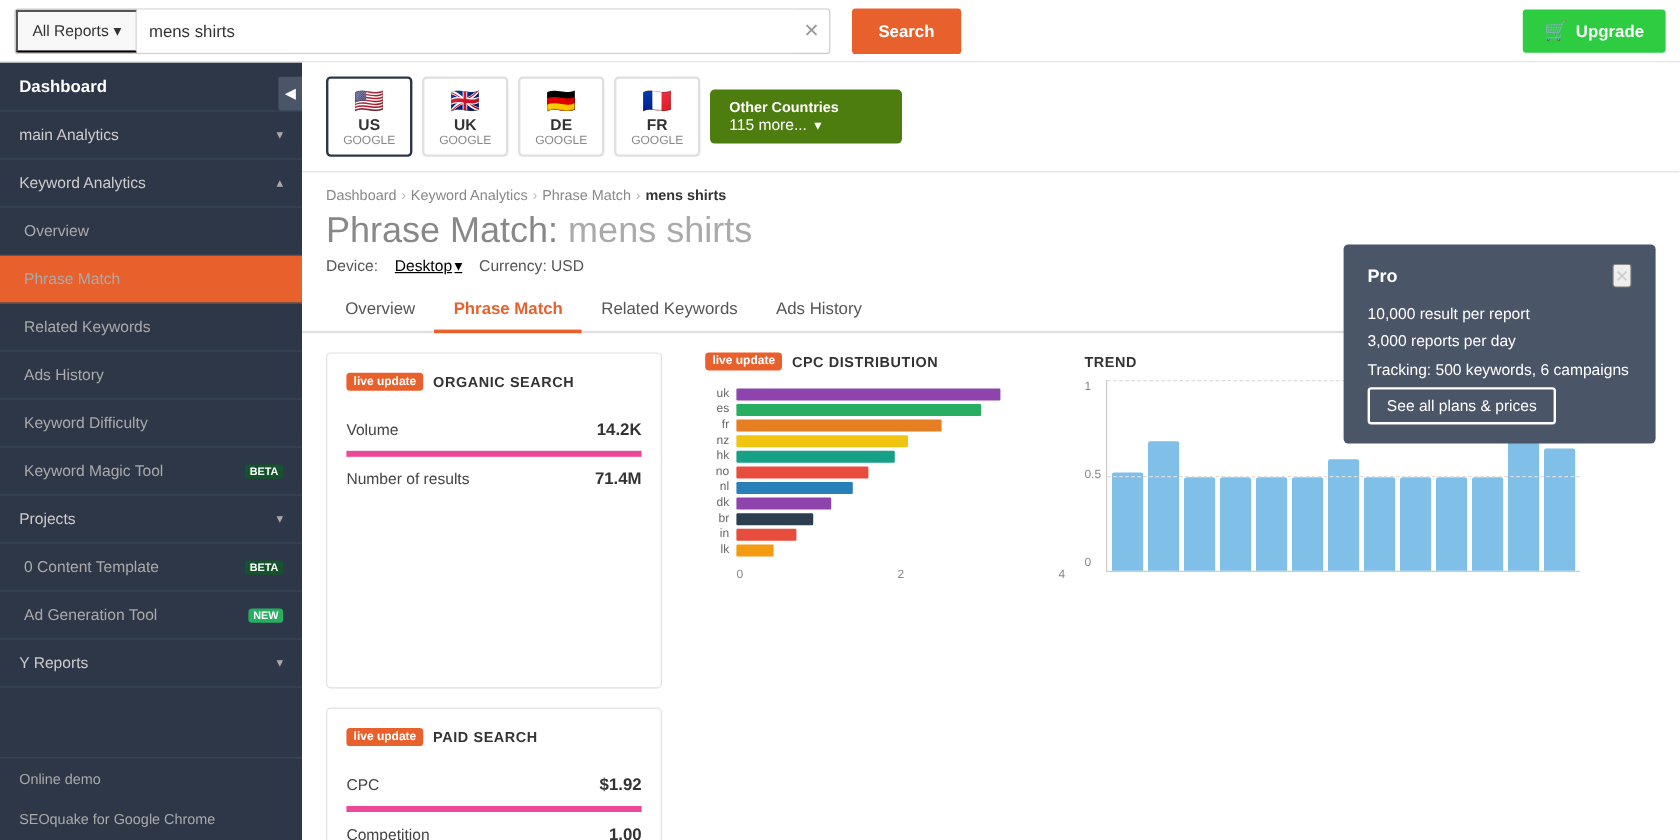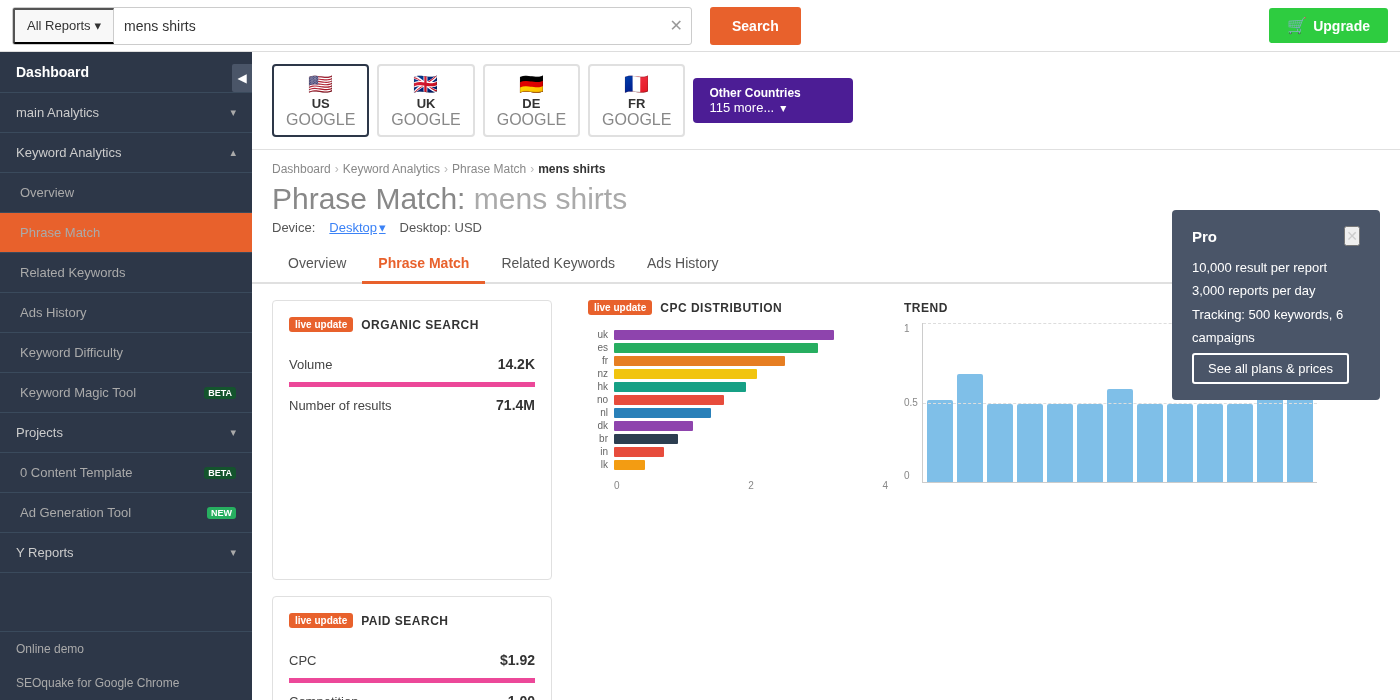--- a/index.html
+++ b/index.html
@@ -33,45 +33,45 @@
 
     
     .content { flex: 1; overflow-y: auto; background: #fff; }
 
     
     .country-bar { display: flex; align-items: center; gap: 8px; padding: 12px 20px; background: #fff; border-bottom: 1px solid #e0e0e0; }
     .country-btn { display: flex; flex-direction: column; align-items: center; justify-content: center; border: 2px solid #e0e0e0; border-radius: 4px; padding: 6px 12px; cursor: pointer; background: #fff; min-width: 72px; }
     .country-btn.active { border-color: #2d3748; }
     .country-flag { font-size: 20px; }
     .country-code { font-weight: bold; font-size: 13px; color: #333; }
-    .country-engine { font-size: 16px; color: #888; text-transform: uppercase; }
-    .other-countries { background: #4c1d95; color: #fff; border-radius: 4px; padding: 8px 16px; cursor: pointer; min-width: 160px; display: flex; flex-direction: column; align-items: flex-start; }
+    .country-engine { font-size: 10px; color: #888; text-transform: uppercase; }
+    .other-countries { background: #4d7c0f; color: #fff; border-radius: 4px; padding: 8px 16px; cursor: pointer; min-width: 160px; display: flex; flex-direction: column; align-items: flex-start; }
     .other-label { font-size: 12px; font-weight: bold; }
     .other-value { font-size: 13px; display: flex; align-items: flex-end; gap: 6px; }
     .other-arrow { font-size: 12px; }
 
     
-    .pro-popup { position: absolute; right: 20px; top: 60px; background: #4a5568; color: #fff; border-radius: 4px; padding: 16px 20px; width: 208px; z-index: 100; }
+    .pro-popup { position: absolute; right: 20px; top: 60px; background: #4a5568; color: #fff; border-radius: 4px; padding: 16px 20px; width: 260px; z-index: 100; }
     .pro-popup-title { font-weight: bold; font-size: 15px; margin-bottom: 10px; display: flex; justify-content: space-between; align-items: center; }
     .pro-popup-close { cursor: pointer; font-size: 14px; color: #ccc; }
     .pro-popup-list { font-size: 13px; line-height: 1.8; }
     .pro-popup-btn { margin-top: 3px; background: transparent; border: 2px solid #fff; color: #fff; padding: 6px 14px; border-radius: 3px; cursor: pointer; font-size: 13px; }
 
     
     .breadcrumb { padding: 12px 20px 0; color: #888; font-size: 12px; display: flex; align-items: center; gap: 4px; }
     .breadcrumb a { color: #888; text-decoration: none; }
     .breadcrumb .sep { color: #bbb; }
     .breadcrumb .current { color: #333; font-weight: bold; }
 
     
     .page-title-area { padding: 6px 20px 10px; }
     .page-title { font-size: 30px; font-weight: bold; color: #333; }
     .page-title span { color: #888; font-weight: normal; }
     .page-meta { display: flex; align-items: center; gap: 14px; margin-top: 4px; font-size: 13px; color: #555; }
-    .device-select { color: #3b82f6; text-decoration: underline; cursor: pointer; display: flex; align-items: center; gap: 2px; }
+    .device-select { color: #000000; text-decoration: underline; cursor: pointer; display: flex; align-items: center; gap: 2px; }
 
     
     .tabs { display: flex; border-bottom: 2px solid #e0e0e0; padding: 0 20px; margin-bottom: 16px; }
     .tab { padding: 10px 16px; cursor: pointer; font-size: 14px; color: #555; border-bottom: 3px solid transparent; margin-bottom: -2px; }
     .tab.active { color: #e8612c; border-bottom-color: #e8612c; font-weight: bold; }
 
     
     .metrics-area { display: flex; gap: 0; padding: 0 20px; }
 
     
@@ -230,21 +230,21 @@
       <div class="page-title">
         <span>Phrase Match:</span>
         <span style="color:#aaa; font-weight:normal;">mens shirts</span>
       </div>
       <div class="page-meta">
         <span>Device:</span>
         <span class="device-select">
           <span>Desktop</span>
           <span>▾</span>
         </span>
-        <span>Desktop: USD</span>
+        <span>Currency: USD</span>
       </div>
     </div>
 
     <div class="tabs">
       <div class="tab">Overview</div>
       <div class="tab active">Phrase Match</div>
       <div class="tab">Related Keywords</div>
       <div class="tab">Ads History</div>
     </div>
 

